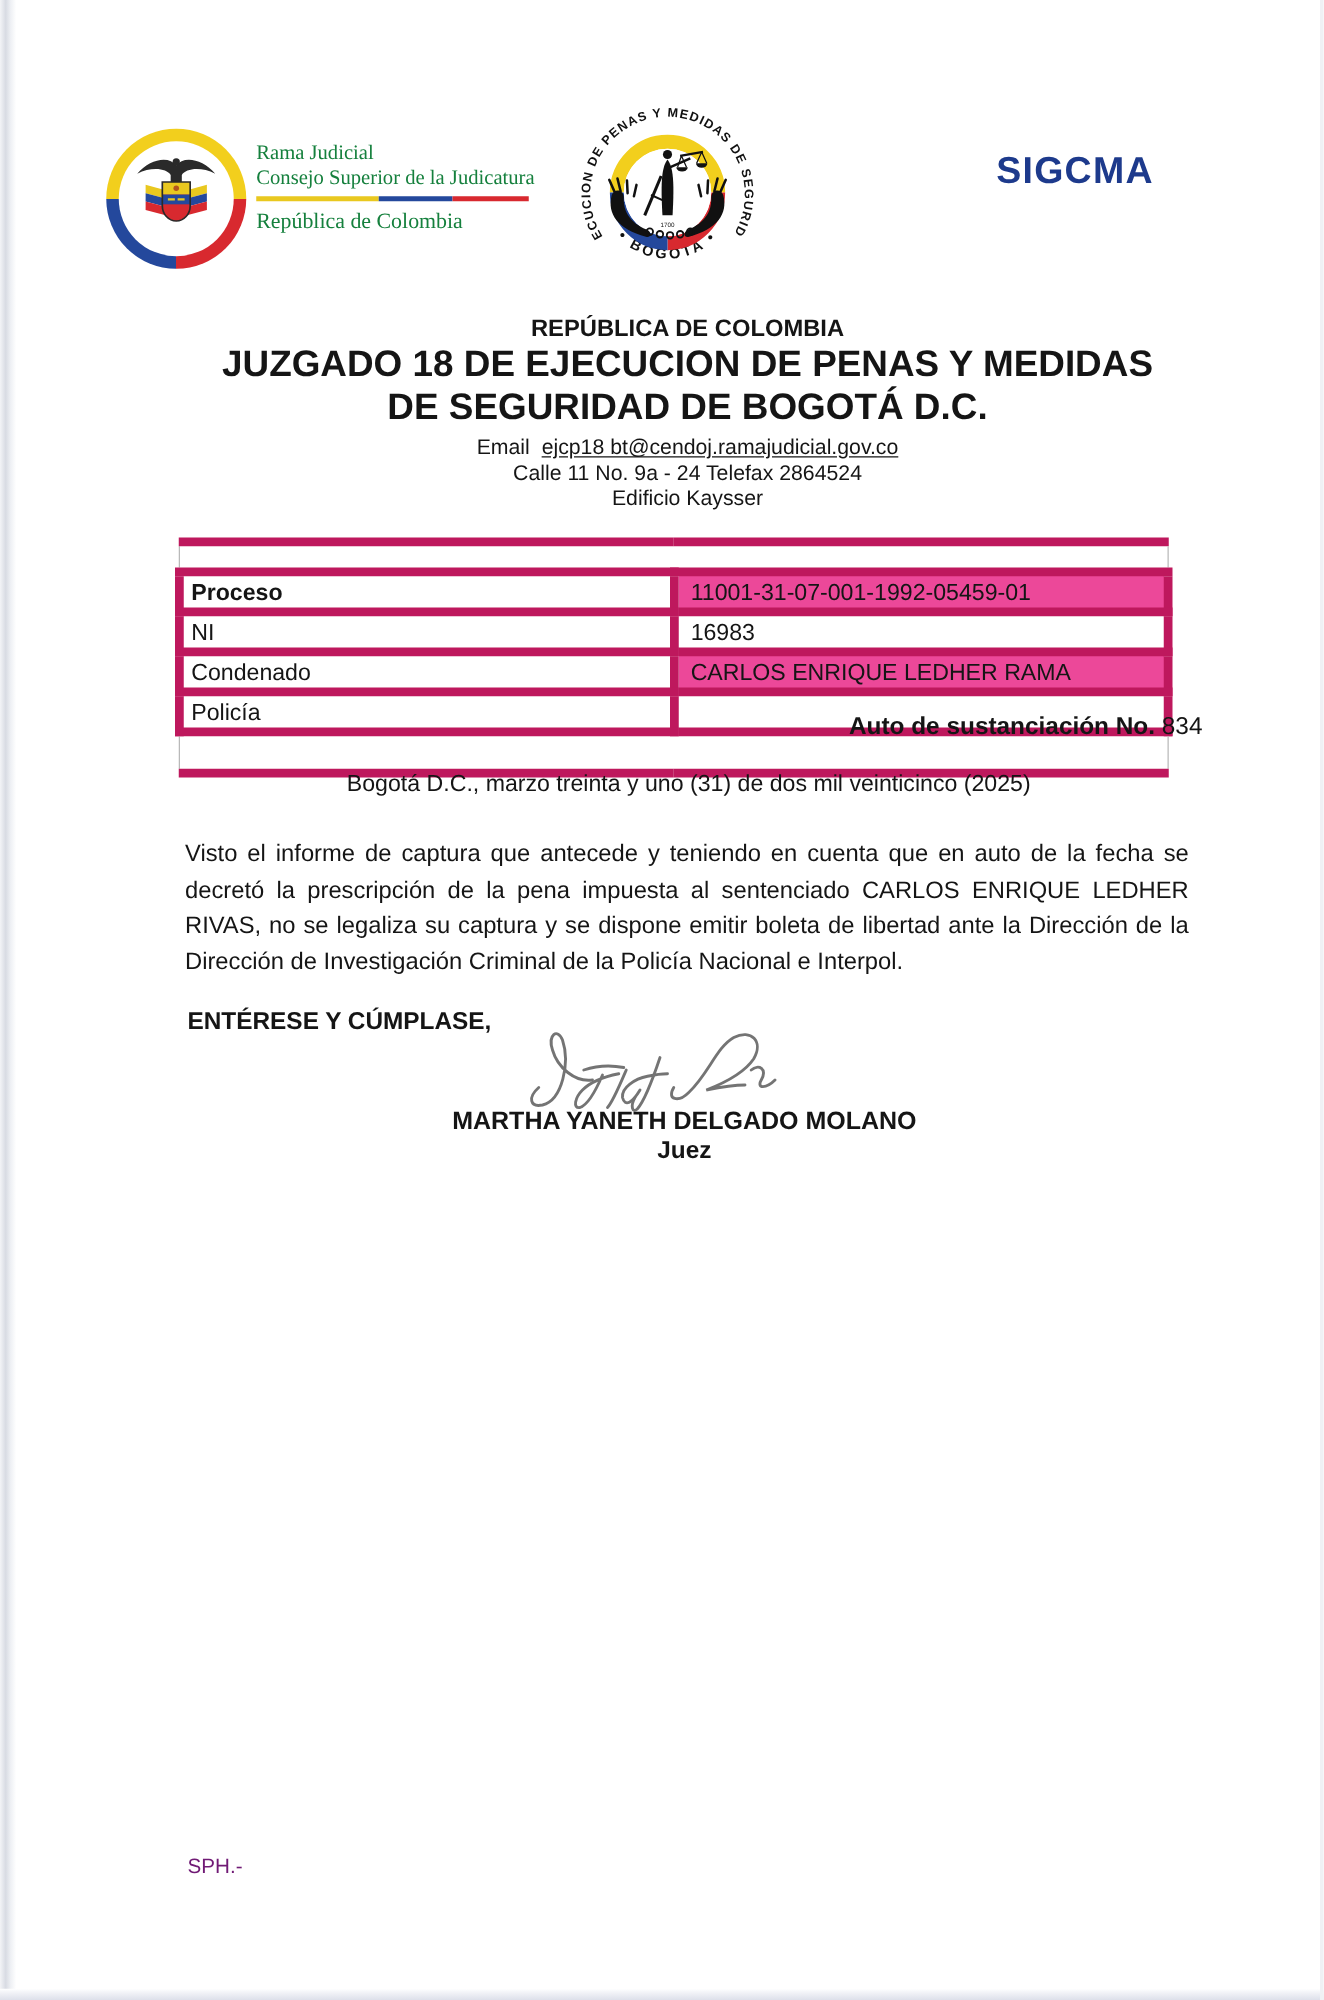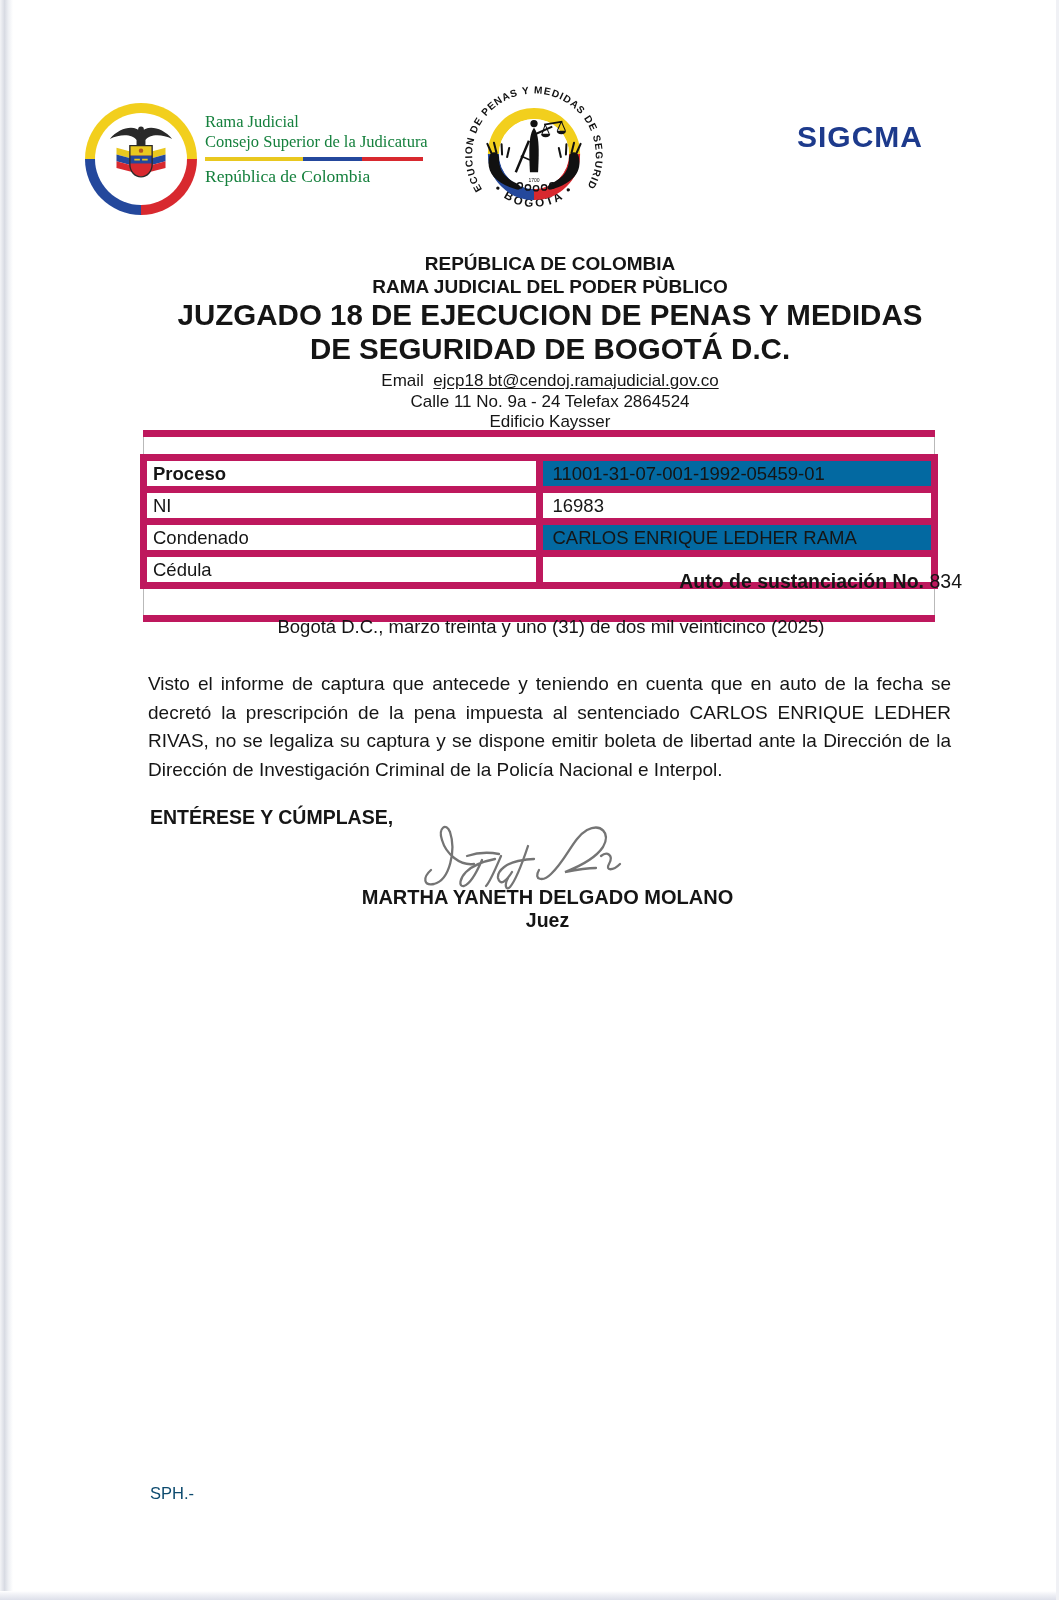--- a/index.html
+++ b/index.html
@@ -38,35 +38,35 @@
   .lh-contact{font-size:17px;line-height:20.5px;}
   .lh-contact .u{text-decoration:underline;text-underline-offset:2px;}
   .lh-contact.first{margin-top:6px;}
 
   
   .case-table-wrap{left:140px;top:430px;width:798px;}
   table.case{border-collapse:collapse;width:100%;table-layout:fixed;font-size:18.5px;}
   table.case td{border:7px solid #be185d;padding:0 10px;height:25px;vertical-align:middle;
     white-space:nowrap;overflow:hidden;}
   table.case td.label{width:150px;padding:0 6px;}
-  table.case td.shaded{background:#0369a1;}
+  table.case td.shaded{background:#ec4899;}
   table.case tr.spacer td{height:17px;border-left:1px solid #b9b9b9;border-right:1px solid #b9b9b9;}
   table.case tr.spacer2 td{height:26px;}
   td.bold{font-weight:bold;}
 
   
   .auto-line{left:140px;top:570px;width:822px;text-align:right;font-size:19.5px;}
   .auto-line .lbl{font-weight:bold;}
   .dateline{left:140px;top:616px;width:822px;text-align:center;font-size:18.5px;}
   .body-par{left:148px;top:670px;width:803px;font-size:19px;line-height:28.5px;text-align:justify;}
   .closing{left:150px;top:806px;font-size:19.5px;font-weight:bold;}
   .sig-svg{left:415px;top:816px;}
   .sig-name{left:140px;top:886px;width:815px;text-align:center;font-size:20px;font-weight:bold;}
   .sig-title{left:140px;top:909px;width:815px;text-align:center;font-size:19.5px;font-weight:bold;}
-  .footer-initials{left:150px;top:1484px;font-size:16.5px;color:#0c4a6e;}
+  .footer-initials{left:150px;top:1484px;font-size:16.5px;color:#701a75;}
 </style>
 </head>
 <body>
 
 <div class="edge-left"></div>
 <div class="edge-bottom"></div>
 <div class="edge-right"></div>
 
 <div class="abs coa-ring">
   <div class="coa-inner">
@@ -146,21 +146,20 @@
     <circle cx="85" cy="108" r="2.6" fill="none" stroke="#111" stroke-width="1.4"></circle>
     <circle cx="93" cy="106" r="2.6" fill="none" stroke="#111" stroke-width="1.4"></circle>
     <text x="75" y="102.5" font-family="Liberation Sans, sans-serif" font-size="5" text-anchor="middle" fill="#111">1700</text>
   </g>
 </svg>
 
 <div class="abs sigcma">SIGCMA</div>
 
 <div class="abs letterhead">
   <div class="lh-small">REPÚBLICA DE COLOMBIA</div>
-  <div class="lh-small">RAMA JUDICIAL DEL PODER PÙBLICO</div>
   <div class="lh-big">JUZGADO 18 DE EJECUCION DE PENAS Y MEDIDAS</div>
   <div class="lh-big">DE SEGURIDAD DE BOGOTÁ D.C.</div>
   <div class="lh-contact first">
     <span>Email</span>&nbsp;
     <span class="u">ejcp18 bt@cendoj.ramajudicial.gov.co</span>
   </div>
   <div class="lh-contact">Calle 11 No. 9a - 24 Telefax 2864524</div>
   <div class="lh-contact">Edificio Kaysser</div>
 </div>
 
@@ -176,21 +175,21 @@
     </tr>
     <tr>
       <td class="label">NI</td>
       <td>16983</td>
     </tr>
     <tr>
       <td class="label">Condenado</td>
       <td class="shaded">CARLOS ENRIQUE LEDHER RAMA</td>
     </tr>
     <tr>
-      <td class="label">Cédula</td>
+      <td class="label">Policía</td>
       <td></td>
     </tr>
     <tr class="spacer spacer2">
           <td colspan="2"></td>
         </tr>
   </tbody>
     </table>
 </div>
 
 <div class="abs auto-line">

